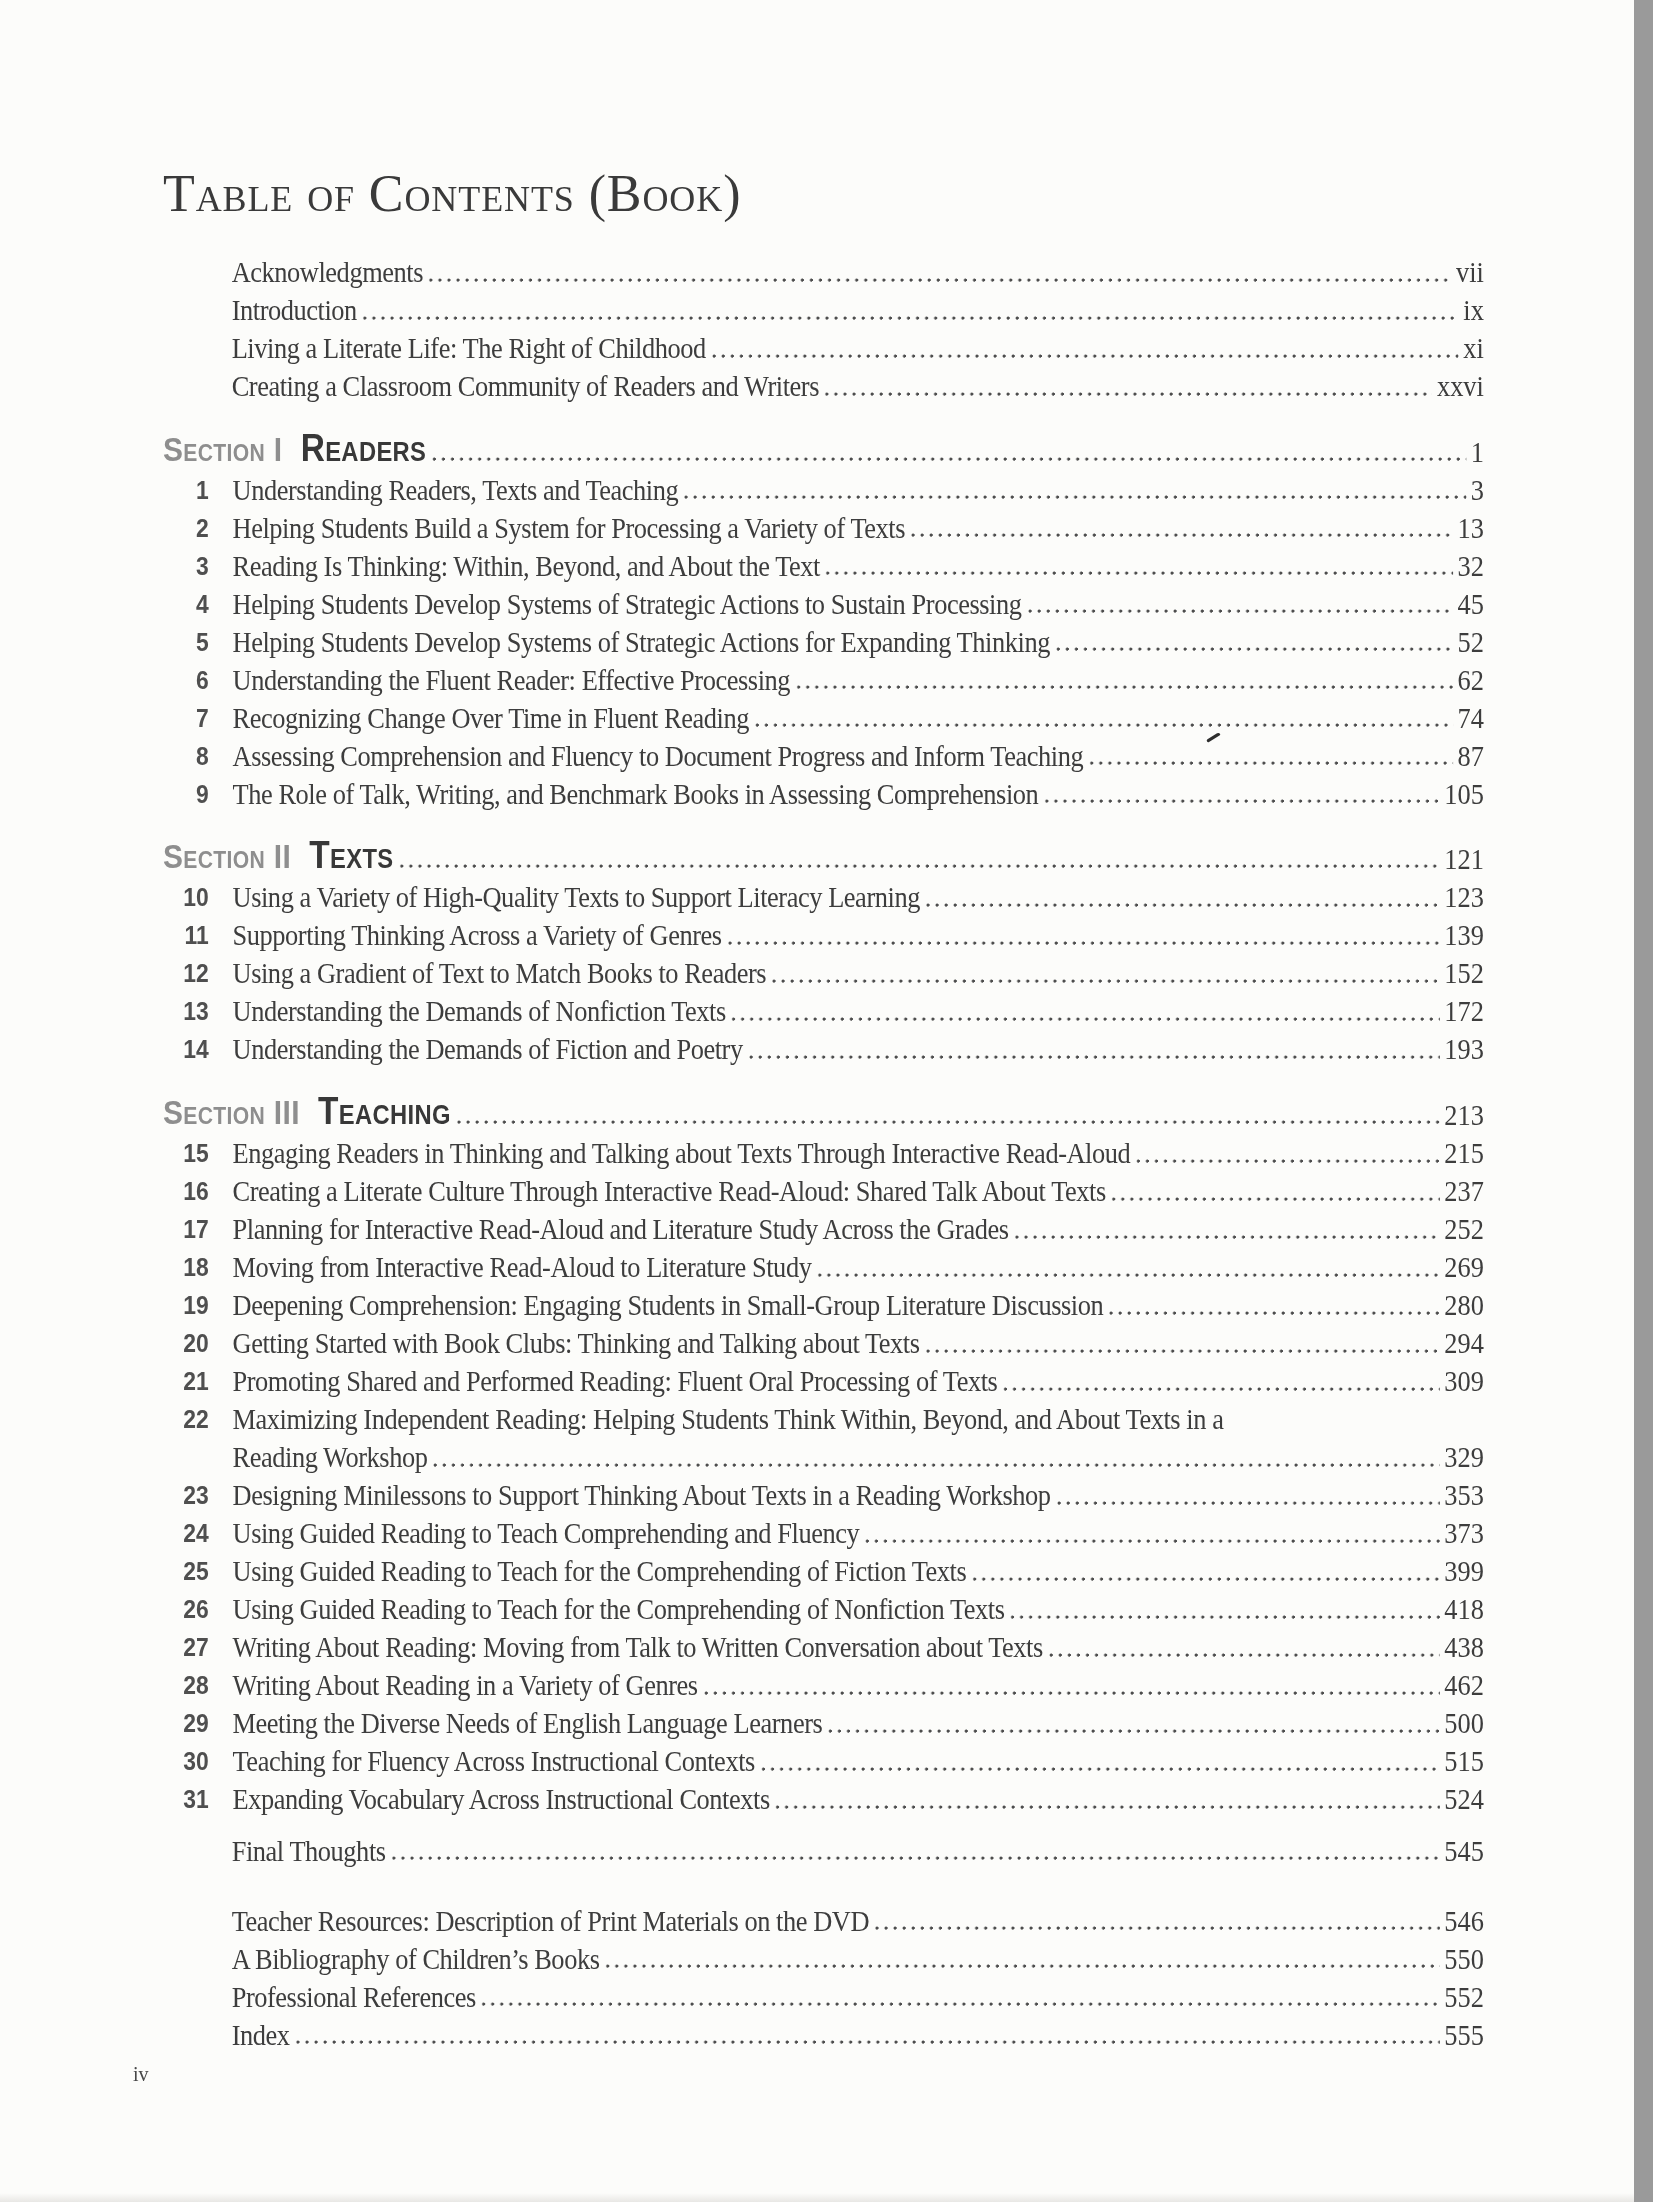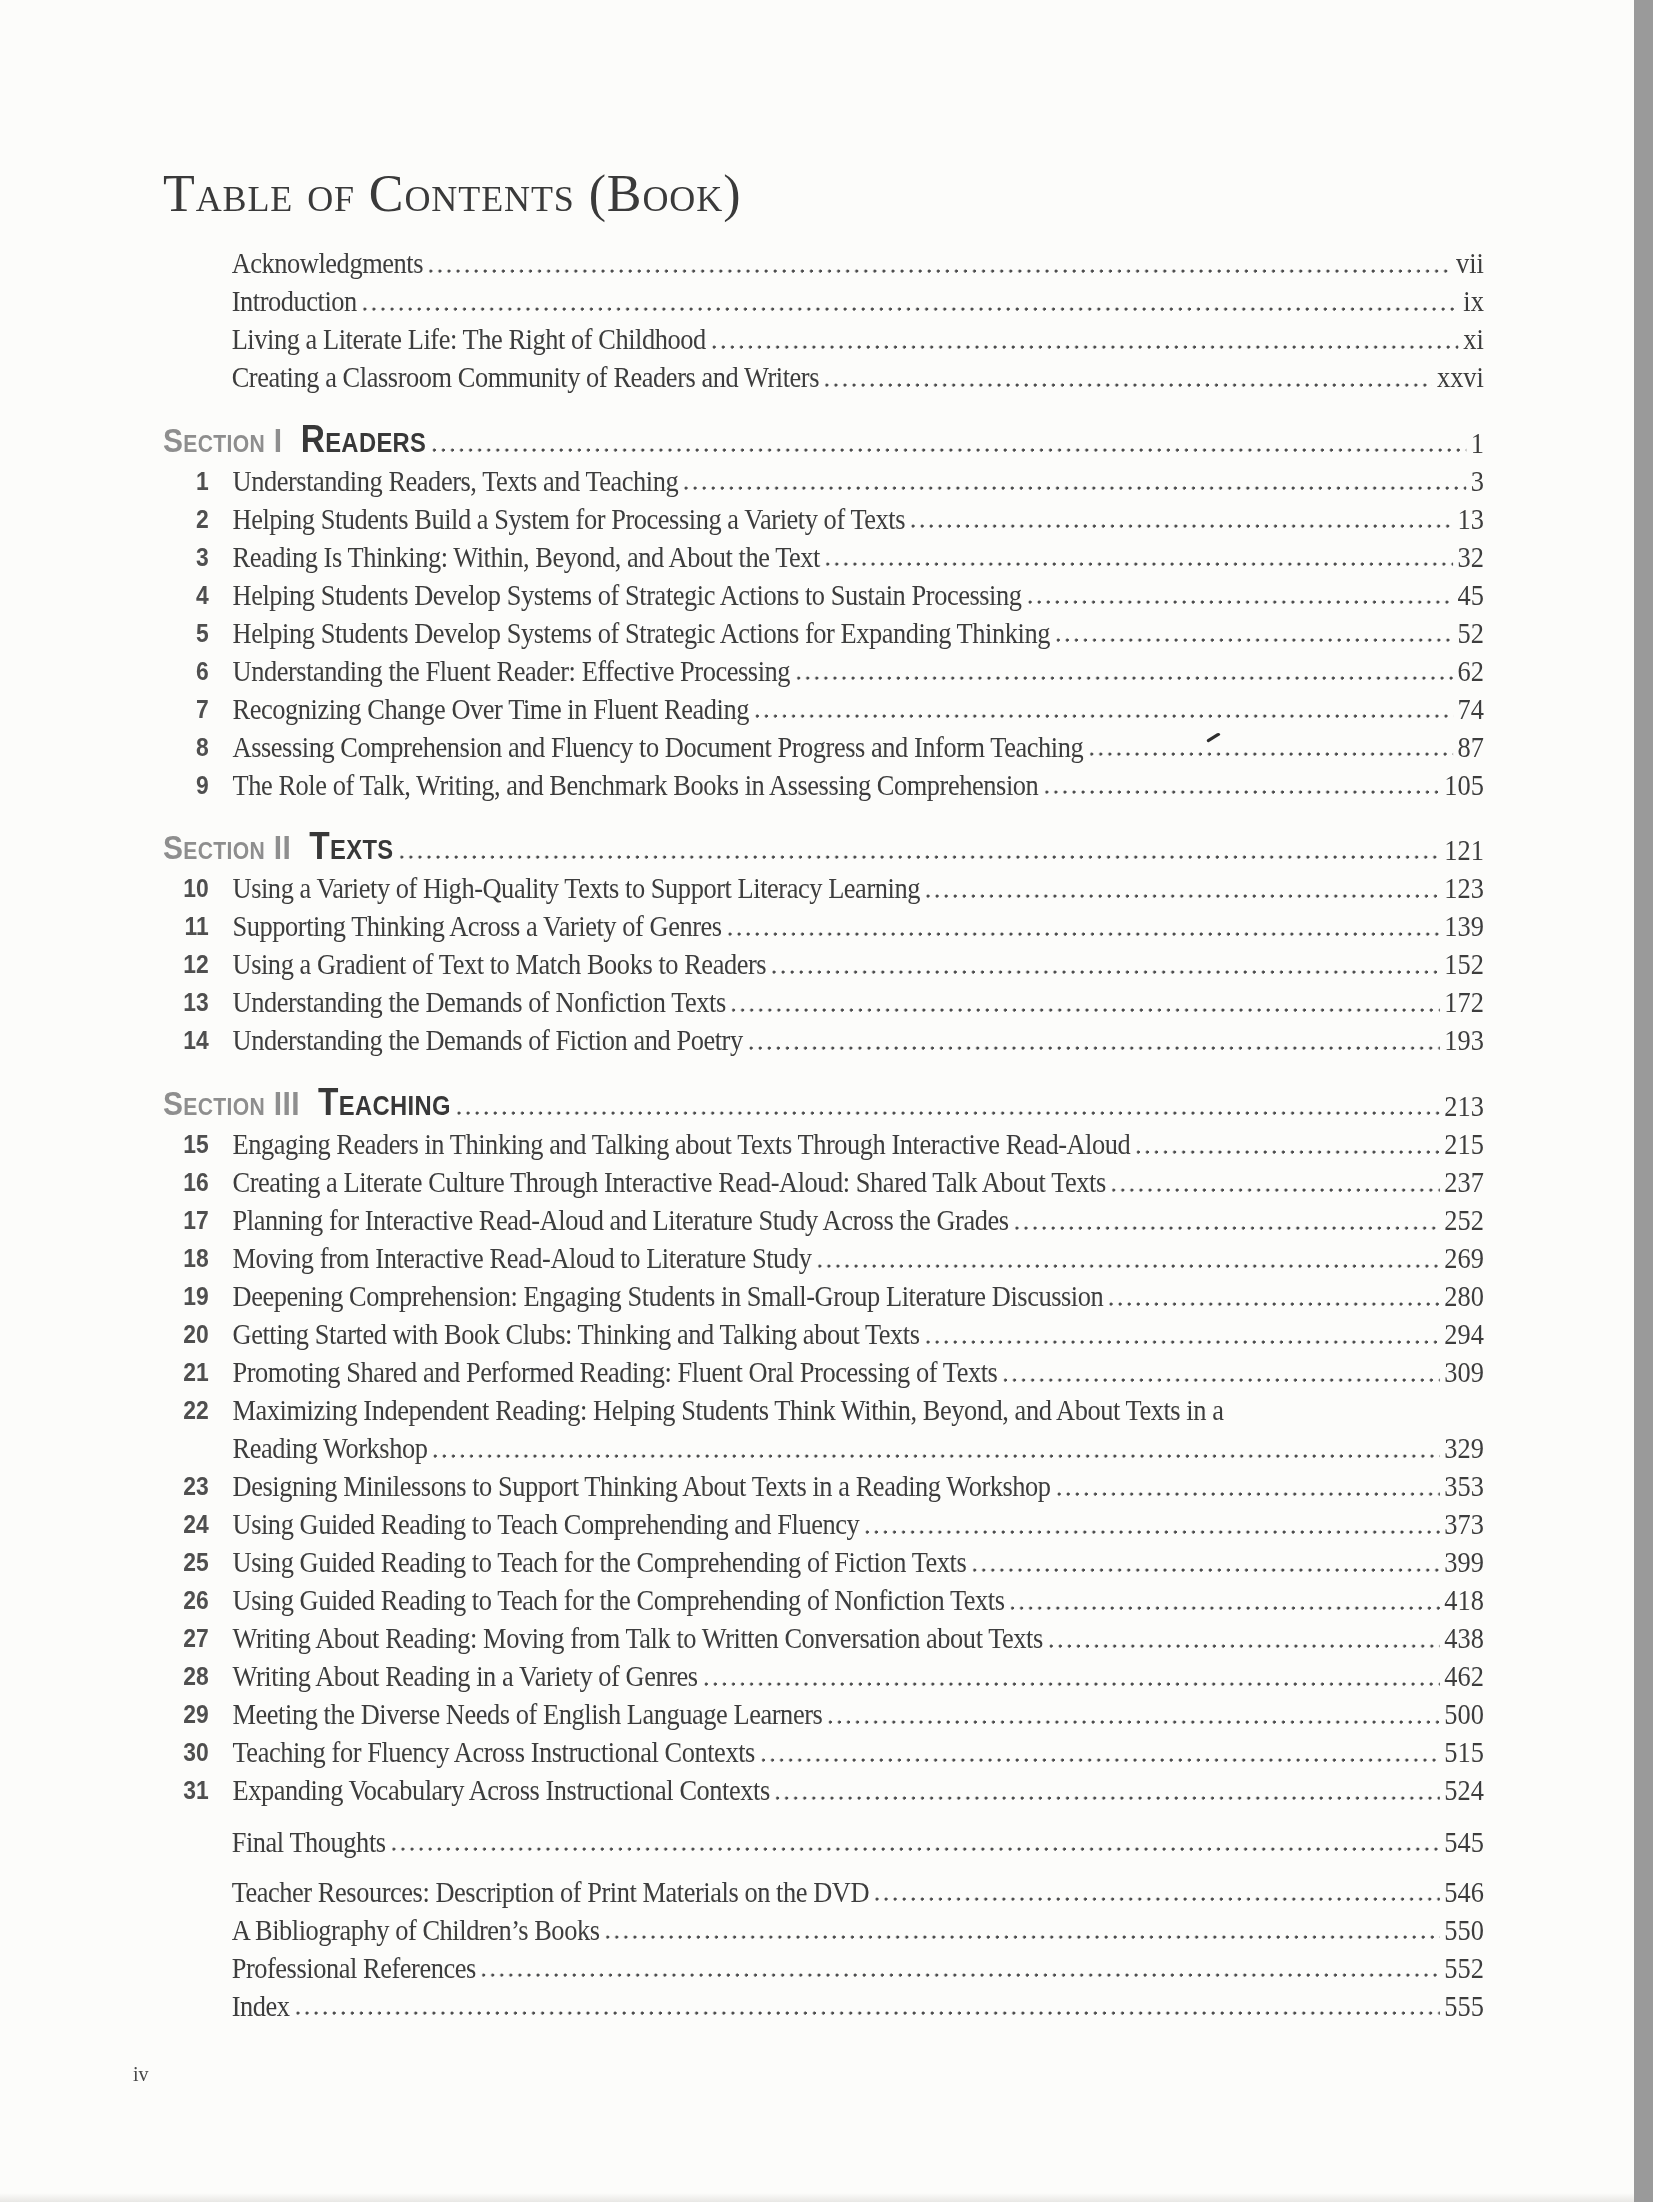--- a/index.html
+++ b/index.html
@@ -27,21 +27,21 @@
   .row, .sec-head{
     display:flex;
     align-items:flex-end;
     height:38px;
     width:1501px;
     transform:scaleX(0.88);
     transform-origin:left bottom;
     white-space:nowrap;
     overflow:hidden;
   }
-  .front-block{margin-top:14px;}
+  .front-block{margin-top:23px;}
   .front-row .rowtitle, .back-row .rowtitle, .final-row .rowtitle{margin-left:78px;}
   .rowtitle{
     font-size:30px;
     line-height:34px;
     letter-spacing:-0.5px;
     color:#3d3d3d;
   }
   .chnum{
     width:52px;
     text-align:right;
@@ -82,21 +82,21 @@
     font-weight:700;
     font-variant:small-caps;
     font-size:38px;
     line-height:41px;
     letter-spacing:0.4px;
     color:#383838;
     margin-left:20.6px;
   }
   .sec-head .leader{margin-bottom:7.7px;}
   .final-row{margin-top:13.8px;}
-  .back-block{margin-top:12px;}
+  .back-block{margin-top:32px;}
   .folio{
     position:absolute;
     left:133px;top:2063px;
     font-size:20px;
     color:#474747;
   }
   .pen-mark{
     position:absolute;
     left:1206px;top:736px;
     width:14.6px;height:3.4px;

